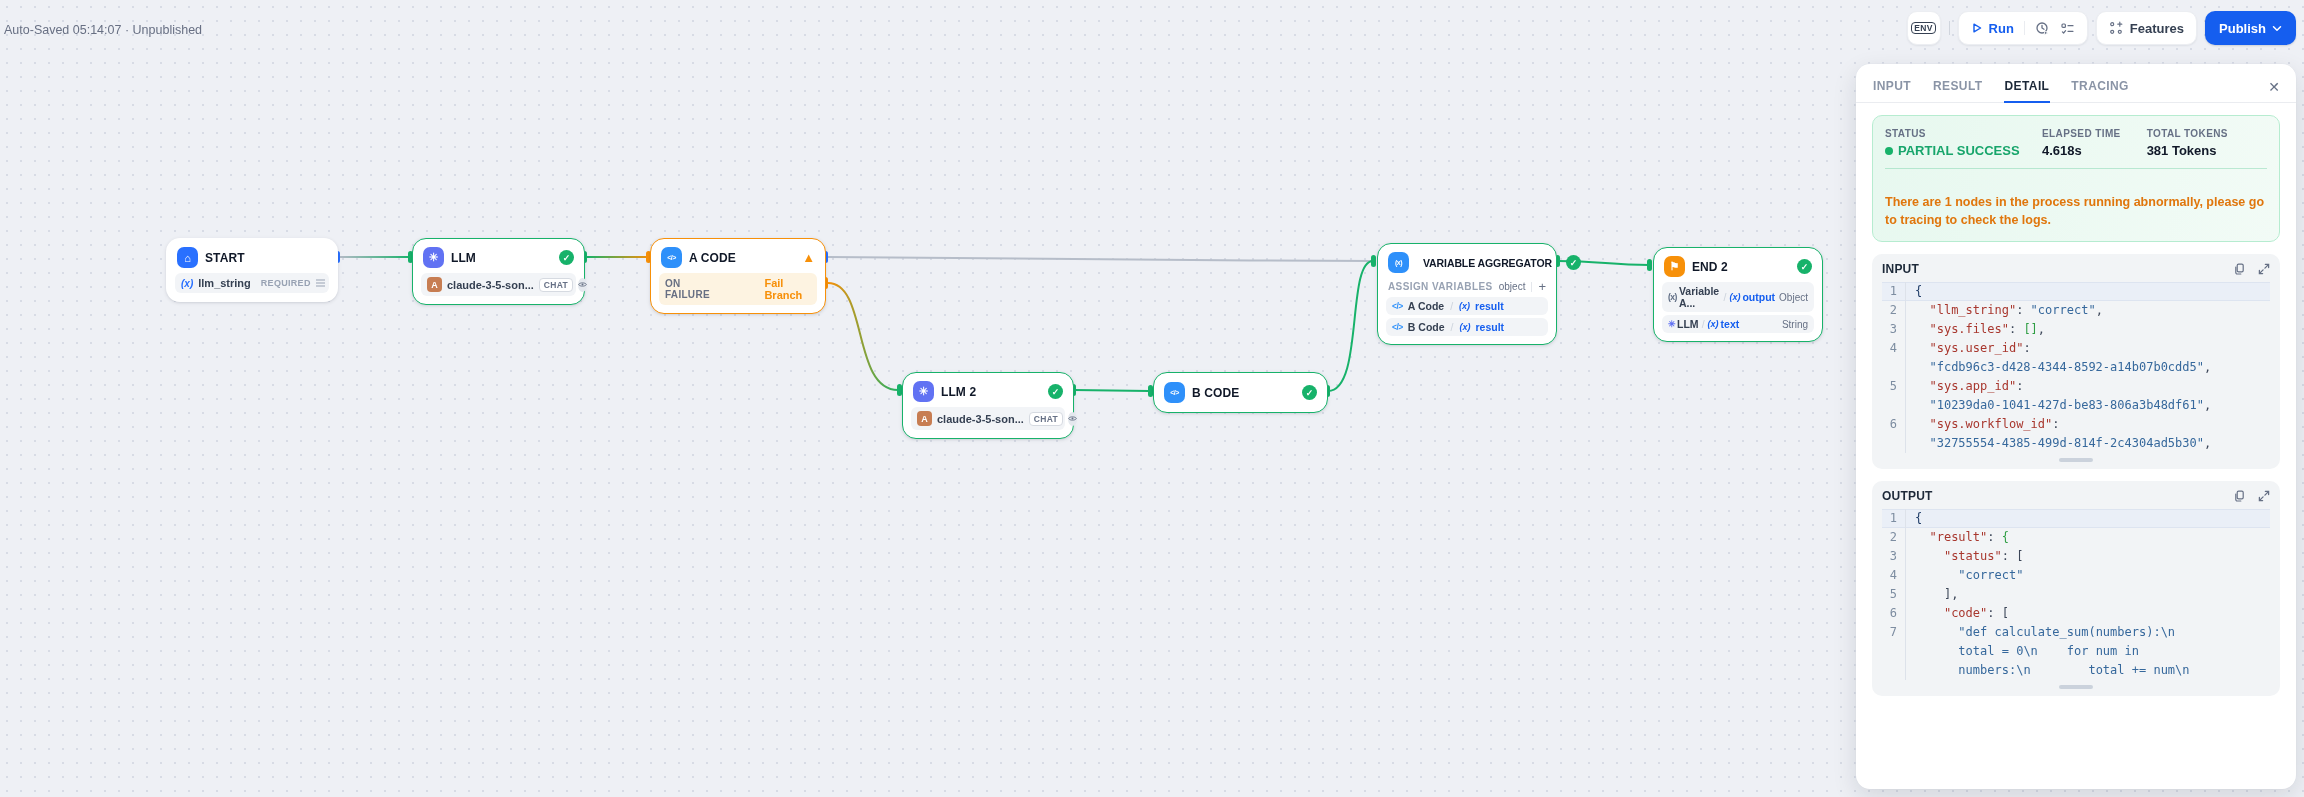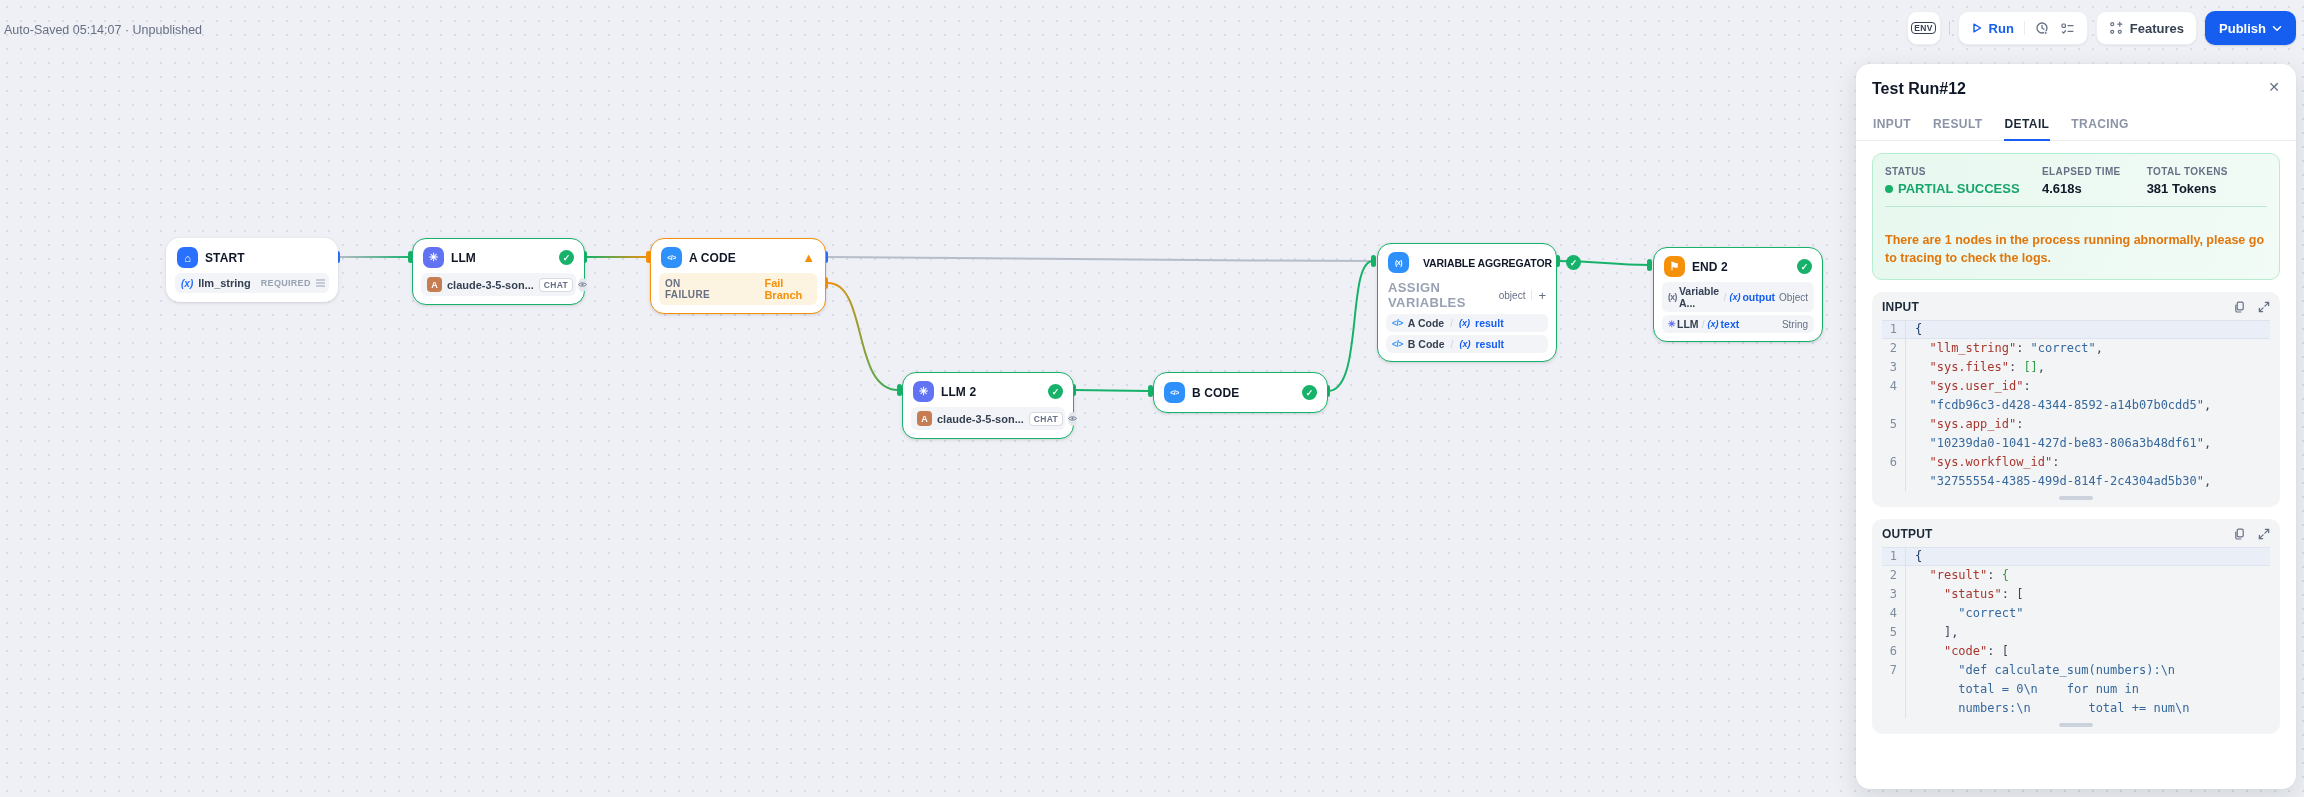--- a/index.html
+++ b/index.html
@@ -58,21 +58,21 @@
   .spacer { flex:1; }
   .required { font-size:9px; font-weight:700; letter-spacing:.3px; color:#98a2b3; }
   .anthropic { width:15px; height:15px; border-radius:4px; background:#c77d52; color:#fff;
     display:flex; align-items:center; justify-content:center; font-size:9px; font-weight:800; flex:none; }
   .chat-badge { background:#fff; border:1px solid #d6dae1; border-radius:4px; font-size:8.5px; font-weight:700;
     color:#667085; padding:1px 4px; letter-spacing:.3px; }
   .eye-wrap { width:14px; height:14px; border-radius:50%; background:#e4e8ee; display:flex; align-items:center; justify-content:center; color:#667085; }
   .fail-label { font-size:10px; font-weight:600; color:#676f83; letter-spacing:.3px; }
   .fail-value { font-size:11px; font-weight:700; color:#f79009;padding-left:40px; }
   .agg-label-row { display:flex; align-items:center; padding:2px 2px 4px; }
-  .agg-label { font-size:13px; font-weight:700; letter-spacing:.4px; color:#98a2b3; flex:1; }
+  .agg-label { font-size:10px; font-weight:700; letter-spacing:.4px; color:#98a2b3; flex:1; }
   .agg-type { font-size:10px; color:#667085; }
   .agg-div { width:1px; height:10px; background:#e4e7ec; margin:0 6px; }
   .agg-plus { font-size:13px; color:#667085; line-height:1; }
   .mini-row { font-size:10.5px; padding:3px 6px; margin-top:3px; }
   .mini-icon { color:#2e90fa; font-size:8.5px; font-weight:800; letter-spacing:-0.5px; }
   .mini-icon.dark { color:#5d6b82; }
   .mini-icon.indigo { color:#6172f3; font-size:9px; }
   .sep { color:#cdd3dc; font-weight:400; margin:0 1px; }
   .blue-var { color:#155eef; font-weight:700; }
   .row-type { font-size:10px; font-weight:400; color:#667085; }
@@ -348,21 +348,20 @@
       <span class="sep">/</span>
       <span class="var-glyph" style="color:#155eef;font-size:9px;">(x)</span>
       <span class="blue-var">text</span>
       <span class="spacer"></span>
       <span class="row-type">String</span>
     </div>
   </div>
 </div>
 
 <div class="panel">
-  <div class="panel-title">Test Run#12</div>
   <div class="panel-close">✕</div>
   <div class="tabs">
     <div class="tab">INPUT</div>
     <div class="tab">RESULT</div>
     <div class="tab active">DETAIL</div>
     <div class="tab">TRACING</div>
   </div>
   <div class="panel-scroll">
 
     <div class="status-card">

